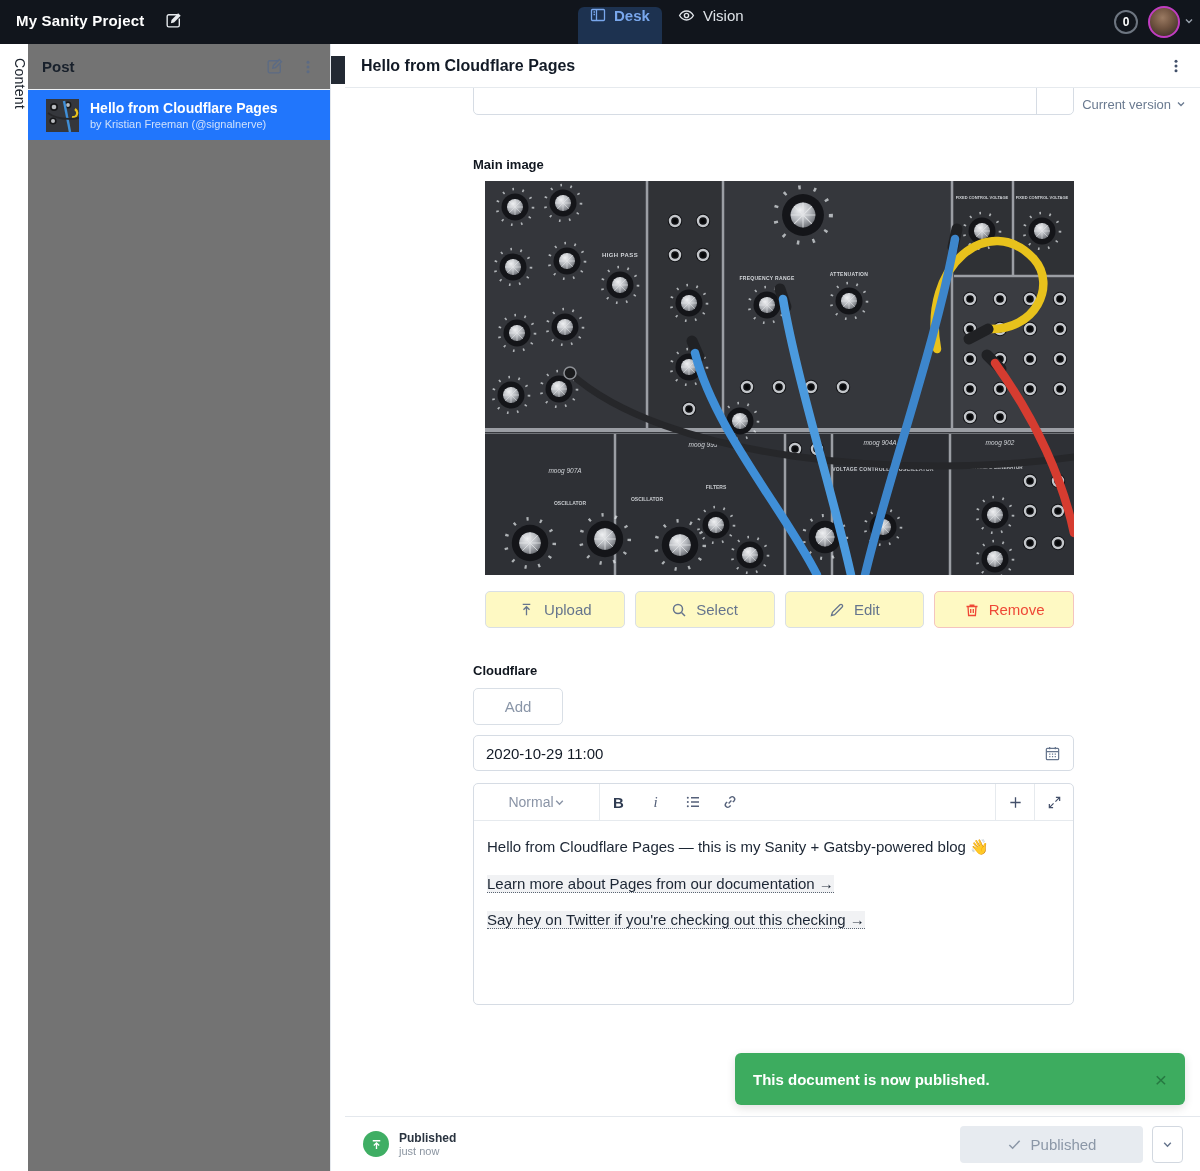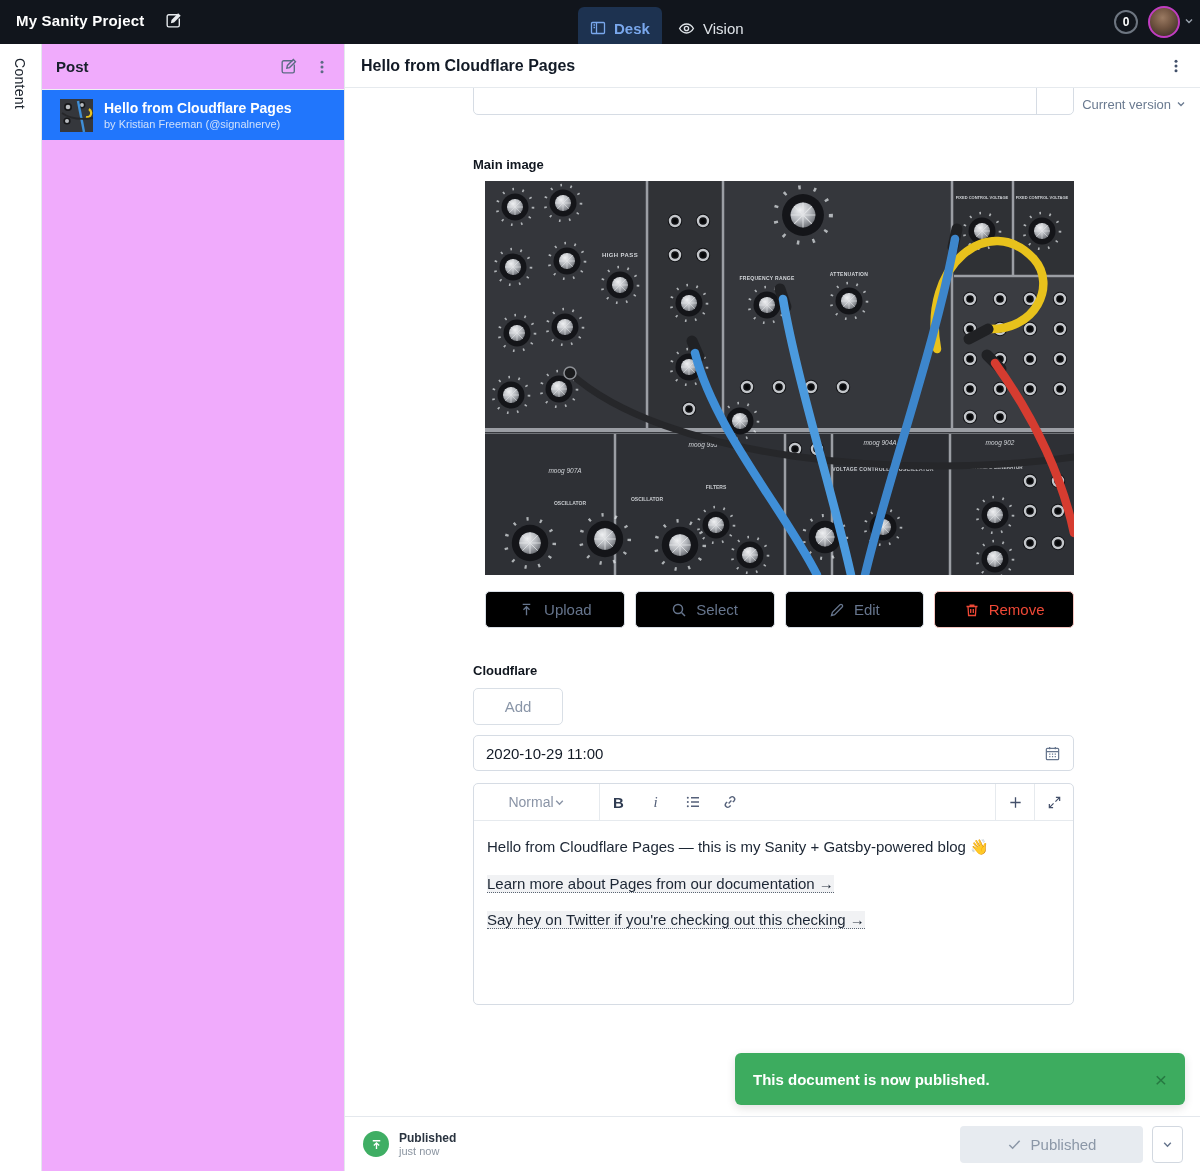--- a/index.html
+++ b/index.html
@@ -6,33 +6,33 @@
   body { font-family:"Liberation Sans", sans-serif; background:#fff; }
   .page { position:relative; width:1200px; height:1171px; overflow:hidden; background:#fff; }
 
   
   .navbar { position:absolute; left:0; top:0; width:1200px; height:44px; background:#11151c; }
   .brand { position:absolute; left:16px; top:12px; font-size:15px; font-weight:700; color:#fff; letter-spacing:.2px;}
   .nav-compose { position:absolute; left:164px; top:11px; color:#e8ebef; cursor:pointer;}
   .nav-search { position:absolute; left:200px; top:8px; width:365px; height:28px; background:#222933; border-radius:4px; display:flex; align-items:center; padding:0 9px; color:#98a0ab;margin-top:48px;}
   .nav-search input { background:transparent; border:none; outline:none; color:#cfd4da; font-size:14px; margin-left:8px; width:100%; font-family:inherit;}
   .nav-search input::placeholder { color:#98a0ab; }
-  .tab { position:absolute; top:7px; height:42px; display:flex; align-items:center; gap:8px; padding:0 12px; font-size:15px; border-radius:6px; cursor:pointer;}
+  .tab { position:absolute; top:7px; height:42px; display:flex; gap:8px; padding:0 12px; font-size:15px; border-radius:6px; cursor:pointer;}
   .tab-desk { left:578px; background:#1d3250; color:#79a7ec; font-weight:600;}
   .tab-vision { left:666px; color:#dfe3e8; }
   .nav-badge { position:absolute; left:1114px; top:10px; width:24px; height:24px; border:2px solid #6d7580; border-radius:50%; color:#fff; font-size:12px; font-weight:700; display:flex; align-items:center; justify-content:center;}
   .avatar { position:absolute; left:1148px; top:6px; width:32px; height:32px; border-radius:50%; border:2px solid #c13dc1; overflow:hidden; background:radial-gradient(circle at 45% 35%, #9a7a62 0%, #6e523f 45%, #2b241e 100%); cursor:pointer;}
   .avatar-chevron { position:absolute; left:1184px; top:16px; color:#9aa2ad; }
 
   
   .content-strip { position:absolute; left:0; top:44px; width:42px; height:1127px; background:#fff; border-right:1px solid #e4e8ed;}
   .content-label { writing-mode:vertical-lr; font-size:14px; color:#1a212b; margin:14px auto 0; display:block; width:18px; letter-spacing:.3px;}
 
   
-  .list-pane { position:absolute; left:42px; top:44px; width:303px; height:1127px; background:#f0abfc; border-right:1px solid #e4e8ed;}
+  .list-pane { position:absolute; left:28px; top:44px; width:303px; height:1127px; background:#737373; border-right:1px solid #e4e8ed;}
   .list-header { height:46px; display:flex; align-items:center; padding:0 14px; border-bottom:1px solid #eef1f4;}
   .list-title { font-size:15px; font-weight:600; color:#18202b; flex:1;}
   .list-header .hicon { color:#5c6b84; margin-left:16px; cursor:pointer; display:flex;}
   .doc-item { height:50px; background:#2176fc; display:flex; align-items:center; padding:0 10px 0 18px; gap:11px; cursor:pointer;}
   .thumb { width:33px; height:33px; flex:none;}
   .doc-title { font-size:14px; font-weight:600; color:#fff; line-height:1.3;}
   .doc-sub { font-size:11px; color:#cfe0fb; line-height:1.3;}
 
   
   .editor-pane { position:absolute; left:345px; top:44px; width:855px; height:1072px; background:#fff;}
@@ -48,21 +48,21 @@
   .field-box .seg { position:absolute; right:0; top:0; width:37px; height:100%; border-left:1px solid #d6dce4;}
 
   .f-label { font-size:13px; font-weight:600; color:#10161f;}
   .lbl-main { margin-top:40px;}
   .lbl-cat  { margin-top:35px;}
   .lbl-pub  { margin-top:35px;}
   .lbl-body { margin-top:36px;}
 
   .main-image { margin-top:9px; margin-left:12px; width:589px; height:394px; display:block;}
   .btn-row { margin-top:16px; margin-left:12px; width:589px; display:flex; gap:10px;}
-  .fbtn { flex:1; height:37px; border:1px solid #d9dfe6; border-radius:5px; background:#000000; color:#66758d; font-size:15px; display:flex; align-items:center; justify-content:center; gap:9px; cursor:pointer; font-family:inherit;}
+  .fbtn { flex:1; height:37px; border:1px solid #d9dfe6; border-radius:5px; background:#fef9c3; color:#66758d; font-size:15px; display:flex; align-items:center; justify-content:center; gap:9px; cursor:pointer; font-family:inherit;}
   .fbtn.danger { color:#ef4836; border-color:#f4c4bf;}
 
   .add-btn { margin-top:10px; width:90px; height:37px; border:1px solid #d9dfe6; border-radius:5px; background:#fff; color:#8a96a8; font-size:15px; display:flex; align-items:center; justify-content:center; cursor:pointer;}
 
   .date-field { margin-top:10px; height:36px; border:1px solid #d6dce4; border-radius:5px; display:flex; align-items:center; padding:0 12px; color:#121a26;}
   .date-field input { border:none; outline:none; flex:1; font-size:15px; color:#121a26; font-family:inherit; background:transparent;}
   .date-field .cal { color:#66758d; display:flex; cursor:pointer;}
 
   .body-box { margin-top:12px; height:222px; border:1px solid #d6dce4; border-radius:5px; background:#fff;}
   .body-toolbar { height:37px; border-bottom:1px solid #e6eaee; display:flex; align-items:stretch;}

